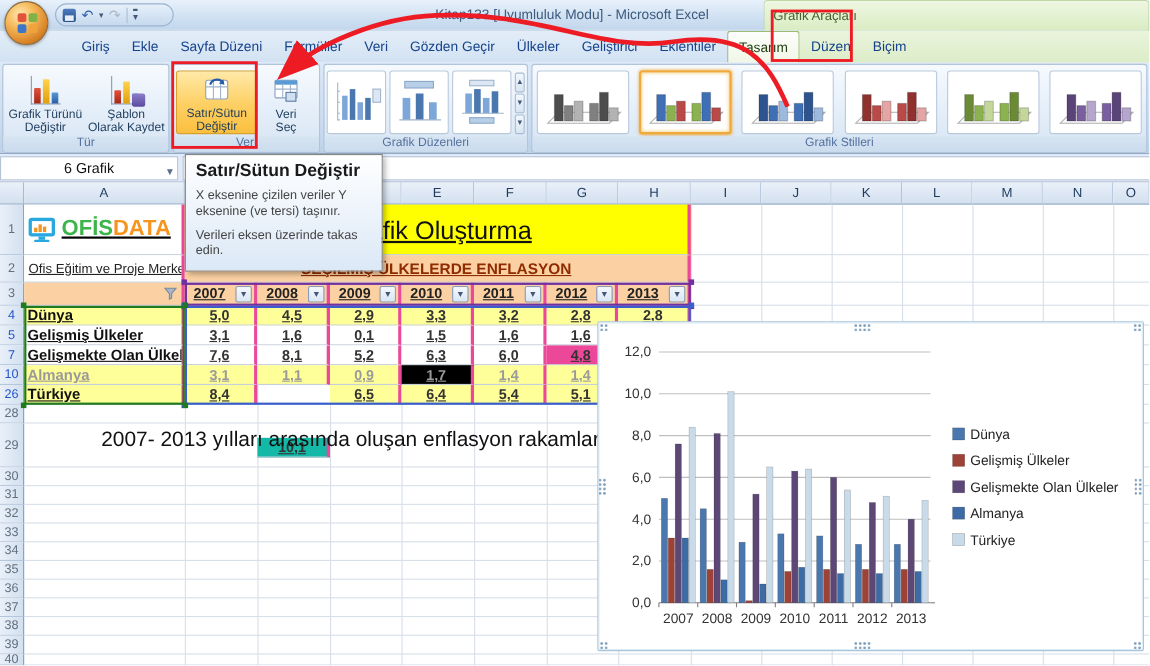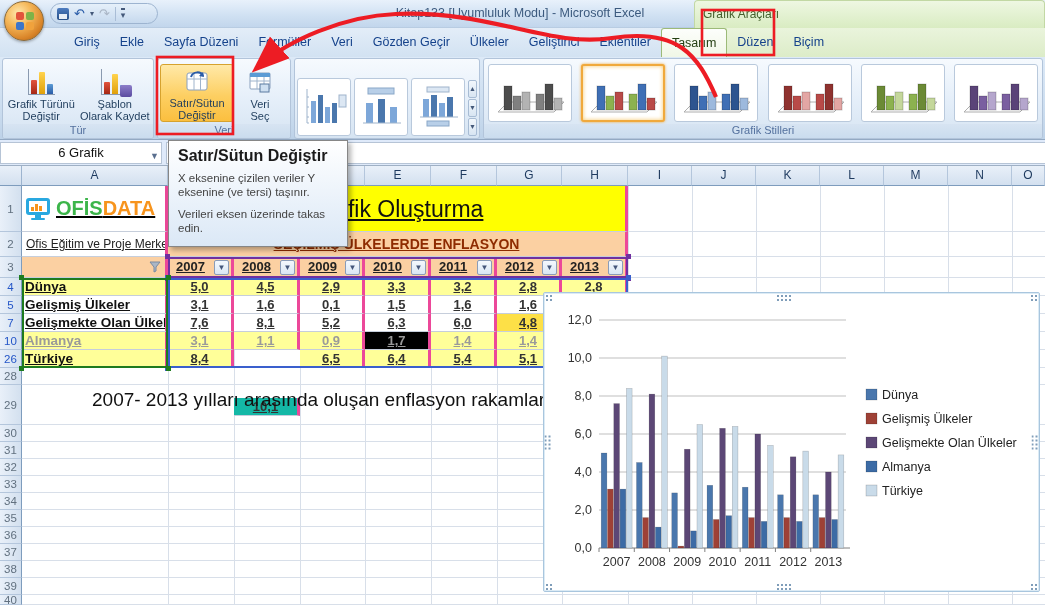--- a/index.html
+++ b/index.html
@@ -258,20 +258,21 @@
               <rect x="12" y="36" width="22" height="5" fill="#b8cfe8" stroke="#8aa7c8"></rect>
             </svg>
           </div>
         </div>
         <div class="scrollstrip">
           <div class="sbtn">▲</div>
           <div class="sbtn">▼</div>
           <div class="sbtn">▼</div>
         </div>
       </div>
+      <div class="grp-label">Grafik Düzenleri</div>
     </div>
 
     <div class="grp" style="flex:1">
       <div class="grp-body" id="styleThumbs" style="justify-content:space-between; padding:2px 4px;">
           <div class="thumb style-thumb">
             <svg width="76" height="50" viewBox="0 0 76 50">
               <polygon points="6,44 62,44 72,34 16,34" fill="#fdfdfd" stroke="#aeaeae"></polygon>
               <rect x="12" y="18" width="8" height="24" fill="#4d4d4d" stroke="#00000033"></rect>
               <rect x="21" y="28" width="8" height="14" fill="#808080" stroke="#00000033"></rect>
               <rect x="30" y="24" width="8" height="18" fill="#b3b3b3" stroke="#00000033"></rect>
@@ -481,21 +482,21 @@
           <div class="cell val-cell" style="width: 65px; background: rgb(255, 255, 255);">1,6</div>
           <div class="cell val-cell" style="width: 66px; background: rgb(255, 255, 255);">1,6</div>
         </div>
         <div class="trow">
           <div class="cell a-col lab-cell" style="background: rgb(255, 255, 255);">Gelişmekte Olan Ülkeler</div>
           <div class="cell val-cell" style="width: 66px; background: rgb(255, 255, 255);">7,6</div>
           <div class="cell val-cell" style="width: 66px; background: rgb(255, 255, 255);">8,1</div>
           <div class="cell val-cell" style="width: 65px; background: rgb(255, 255, 255);">5,2</div>
           <div class="cell val-cell" style="width: 66px; background: rgb(255, 255, 255);">6,3</div>
           <div class="cell val-cell" style="width: 66px; background: rgb(255, 255, 255);">6,0</div>
-          <div class="cell val-cell" style="width: 65px; background: #fde047;">4,8</div>
+          <div class="cell val-cell" style="width: 65px; background: #ec4899;">4,8</div>
           <div class="cell val-cell" style="width: 66px; background: rgb(255, 255, 255);">4,0</div>
         </div>
         <div class="trow">
           <div class="cell a-col lab-cell muted" style="background: rgb(255, 255, 153);">Almanya</div>
           <div class="cell val-cell muted" style="width: 66px; background: rgb(255, 255, 153);">3,1</div>
           <div class="cell val-cell muted" style="width: 66px; background: rgb(255, 255, 153);">1,1</div>
           <div class="cell val-cell muted" style="width: 65px; background: rgb(255, 255, 153);">0,9</div>
           <div class="cell val-cell muted" style="width: 66px; background: #000000;">1,7</div>
           <div class="cell val-cell muted" style="width: 66px; background: rgb(255, 255, 153);">1,4</div>
           <div class="cell val-cell muted" style="width: 65px; background: rgb(255, 255, 153);">1,4</div>

